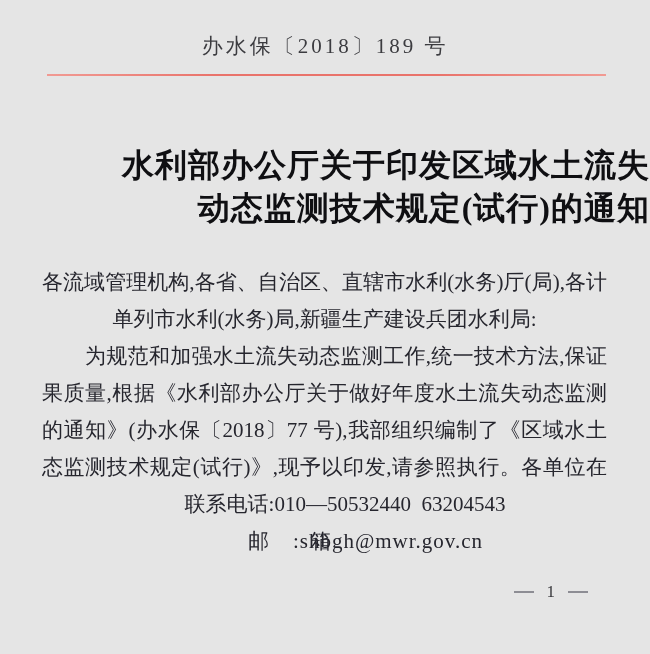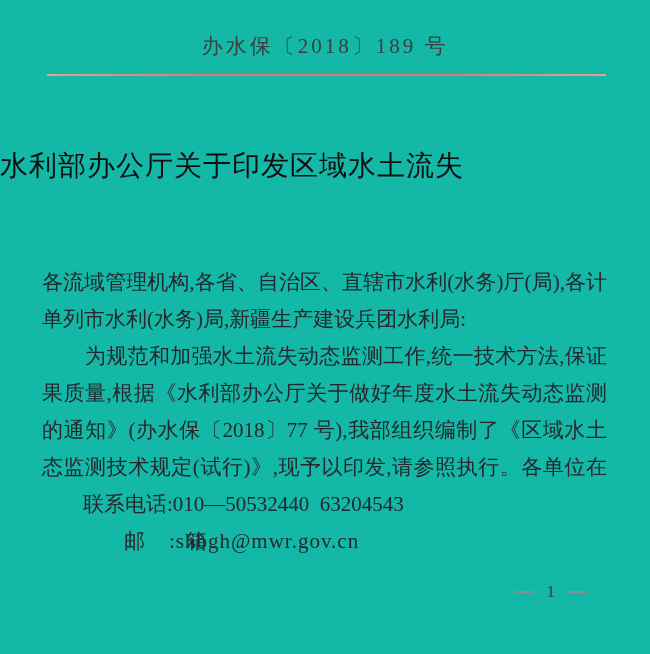--- a/index.html
+++ b/index.html
@@ -10,21 +10,21 @@
     width: 650px;
     height: 654px;
     background: #ffffff;
     position: relative;
     overflow: hidden;
     font-family: "Liberation Serif", "DejaVu Serif", serif;
   }
   .page {
     position: absolute;
     inset: 0;
-    background: #14b8a6;
+    background: #e5e5e5;
   }
   
   .doc-number {
     position: absolute;
     top: 32px;
     left: 0;
     right: 0;
     text-align: center;
     font-size: 21px;
     letter-spacing: 3px;
@@ -38,40 +38,41 @@
     width: 559px;
     height: 2px;
     background: linear-gradient(90deg, #f19a93, #e9736b 30%, #e9736b 70%, #f19a93);
   }
   
   .doc-title {
     position: absolute;
     top: 144px;
     left: 0;
     right: 0;
-    text-align: left;
-    font-size: 28px;
-    font-weight: normal;
+    text-align: right;
+    font-size: 32px;
+    font-weight: bold;
     line-height: 43px;
     color: #0f0f12;
     letter-spacing: 1px;
   }
   
   .body-block {
     position: absolute;
     top: 264px;
     left: 42px;
     width: 565px;
     font-size: 21px;
     line-height: 37px;
     color: #26262e;
   }
   .line {
     height: 37px;
     overflow: hidden;
+    text-align: center;
   }
   .line.full {
     text-align: justify;
     text-align-last: justify;
   }
   .line.indent {
     text-indent: 43px;
   }
   .line.contact {
     white-space: pre;
@@ -107,20 +108,21 @@
 <body>
 
 <div class="page">
 
   <div class="doc-number">办水保〔2018〕189 号</div>
 
   <div class="red-line"></div>
 
   <div class="doc-title">
     <div>水利部办公厅关于印发区域水土流失</div>
+    <div>动态监测技术规定(试行)的通知</div>
   </div>
 
   <div class="body-block">
     <div class="line full">各流域管理机构,各省、自治区、直辖市水利(水务)厅(局),各计划</div>
     <div class="line">单列市水利(水务)局,新疆生产建设兵团水利局:</div>
     <div class="line full indent">为规范和加强水土流失动态监测工作,统一技术方法,保证成</div>
     <div class="line full">果质量,根据《水利部办公厅关于做好年度水土流失动态监测工作</div>
     <div class="line full">的通知》(办水保〔2018〕77 号),我部组织编制了《区域水土流失动</div>
     <div class="line full">态监测技术规定(试行)》,现予以印发,请参照执行。各单位在执</div>
     <div class="line contact">联系电话:010—50532440  63204543</div>

